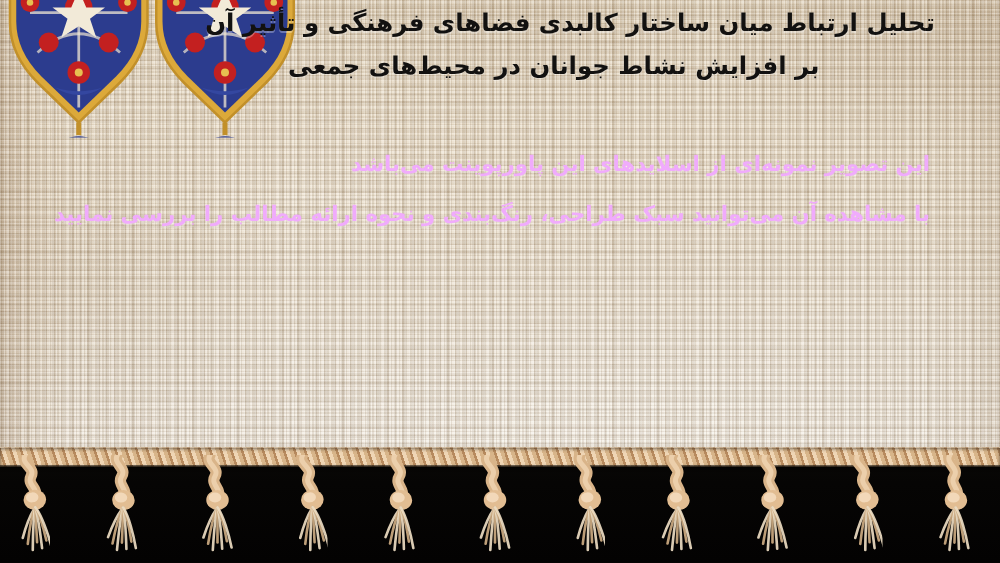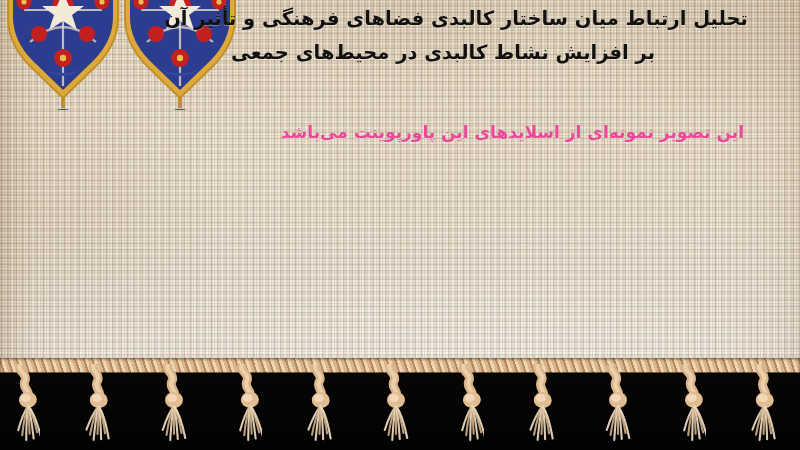--- a/index.html
+++ b/index.html
@@ -95,21 +95,21 @@
     white-space:nowrap;
     text-shadow:0 1px 0 rgba(255,255,255,.30);
   }
   .title-line.l2{ padding-right:26px; }
 
   .body-block{
     position:absolute;right:56px;top:112px;width:700px;
     text-align:right;
   }
   .body-line{
-    color:#ec4899;
+    color:#f0abfc;
     font-size:17px;
     font-weight:700;
     line-height:40px;
     white-space:nowrap;
     text-shadow:0 1px 0 rgba(255,255,255,.26);
   }
 
   
   .ornament{ position:absolute; top:-86px; }
   .ornament.o1{ left:4px; }
@@ -244,25 +244,26 @@
           <path d="M0 34 L5 40 L0 46 L-5 40 Z" fill="#c32020"></path>
         </g>
       </g>
     </svg>
   </div>
 
   <div class="text-layer">
 
     <div class="title-block">
       <div class="title-line l1">تحلیل ارتباط میان ساختار کالبدی فضاهای فرهنگی و تأثیر آن</div>
-      <div class="title-line l2">بر افزایش نشاط کالبدی در محیط‌های جمعی</div>
+      <div class="title-line l2">بر افزایش نشاط جوانان در محیط‌های جمعی</div>
     </div>
 
     <div class="body-block">
       <div class="body-line">این تصویر نمونه‌ای از اسلایدهای این پاورپوینت می‌باشد</div>
+      <div class="body-line">با مشاهده آن می‌توانید سبک طراحی، رنگ‌بندی و نحوه ارائه مطالب را بررسی نمایید</div>
     </div>
 
   </div>
 
   <div class="fringe-zone">
     <div class="selvage"></div>
     <div class="selvage-shadow"></div>
     <div id="tassels">
         <div class="tassel" style="left: 6px;"><svg width="34" height="80" viewBox="0 0 34 80">
             <g transform="translate(17,0) rotate(-3)">

